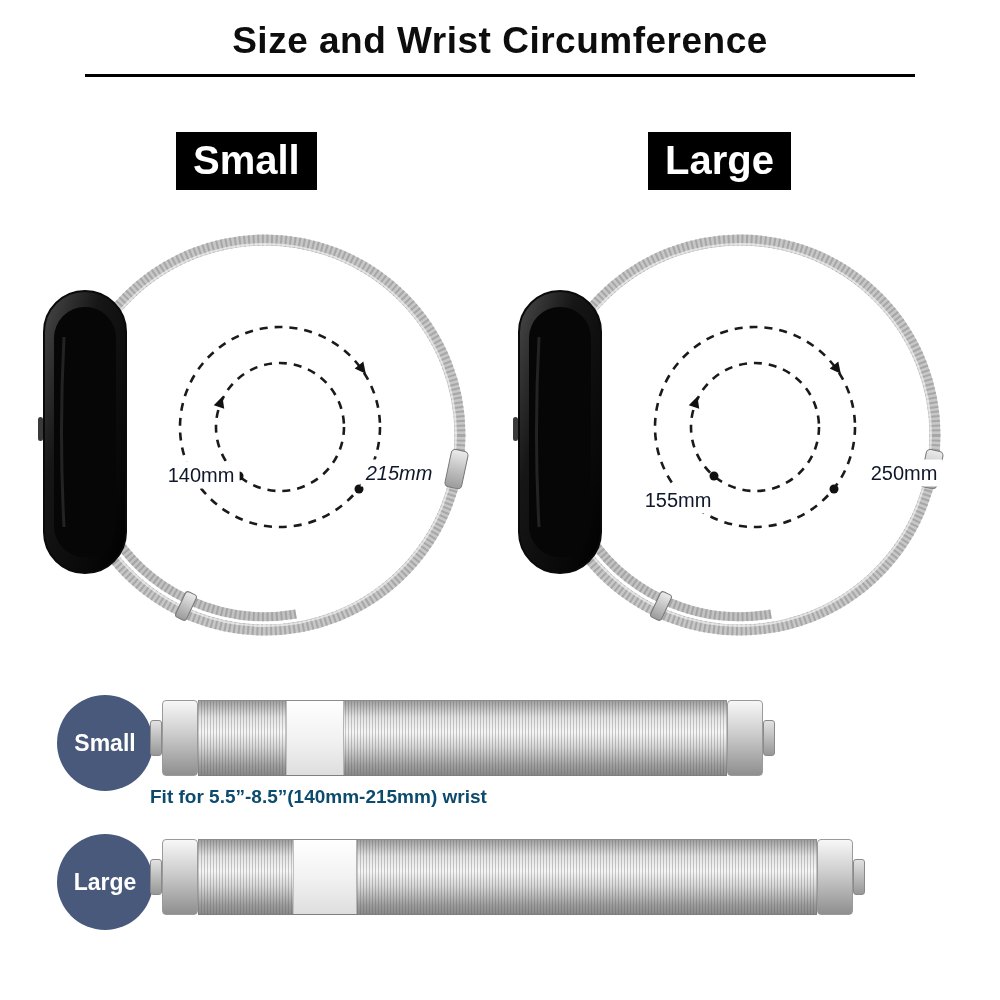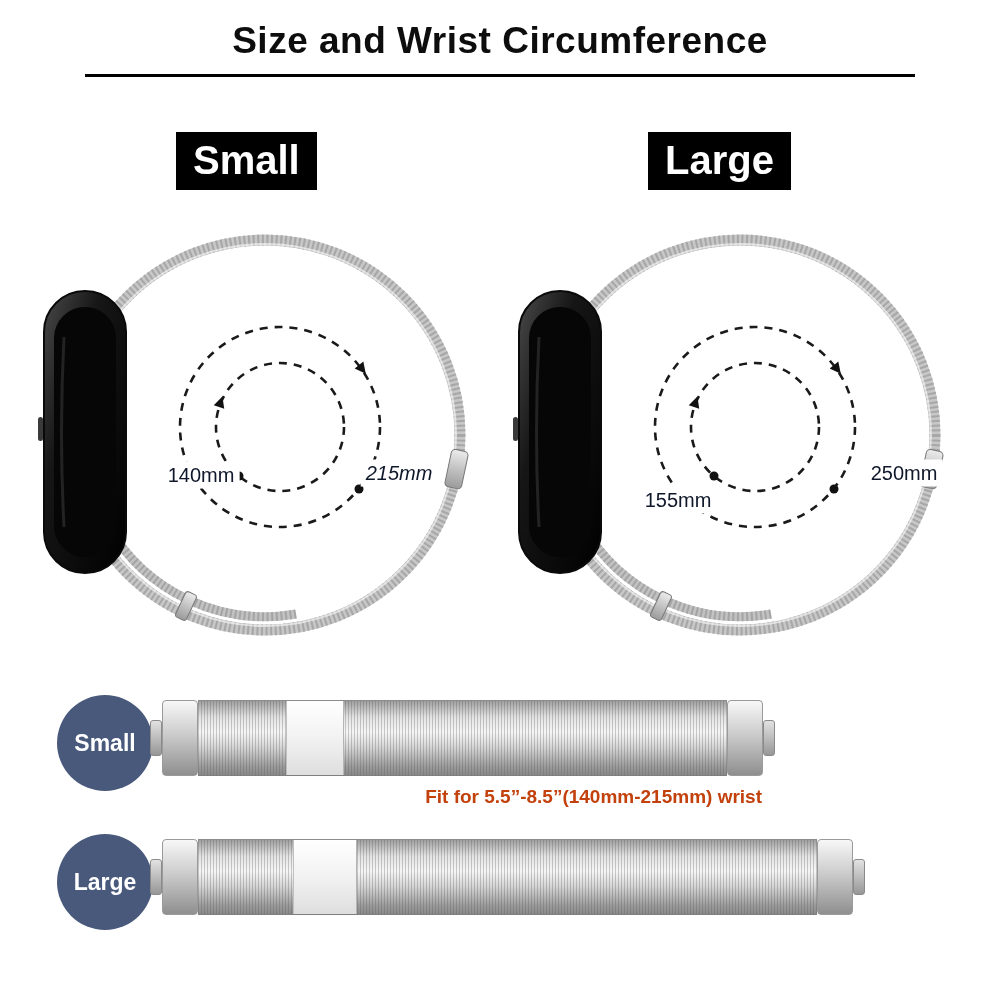--- a/index.html
+++ b/index.html
@@ -43,22 +43,22 @@
   .mesh { flex:1 1 auto; height:100%; position:relative; box-sizing:border-box;
           border-top:1px solid #8c8c8c; border-bottom:1px solid #7f7f7f;
           background:
             repeating-linear-gradient(90deg, rgba(90,90,90,.30) 0px, rgba(90,90,90,.30) 1px, rgba(255,255,255,0) 1px, rgba(255,255,255,0) 3px),
             linear-gradient(180deg,#9f9f9f 0%,#e3e3e3 22%,#f6f6f6 42%,#d6d6d6 62%,#9b9b9b 88%,#8a8a8a 100%); }
   .clasp { position:absolute; top:0; bottom:0; left:88px; width:56px;
            background:linear-gradient(180deg,#ffffff,#f2f2f2 50%,#dedede);
            border-left:1px solid #c0c0c0; border-right:1px solid #b5b5b5; }
   .strap-large .clasp { left:95px; width:62px; }
 
-  .fit { position:absolute; left:137px; width:625px; text-align:right;
-         font-size:19px; font-weight:bold; color:#c2410c; }
+  .fit { position:absolute; left:150px; width:625px; text-align:left;
+         font-size:19px; font-weight:bold; color:#0c4a6e; }
   .fit-small { top:786px; }
   .fit-large { top:929px; }
 </style>
 </head>
 <body>
 
 <div class="stage">
 
   <h1 class="title">Size and Wrist Circumference</h1>
   <div class="title-rule"></div>

